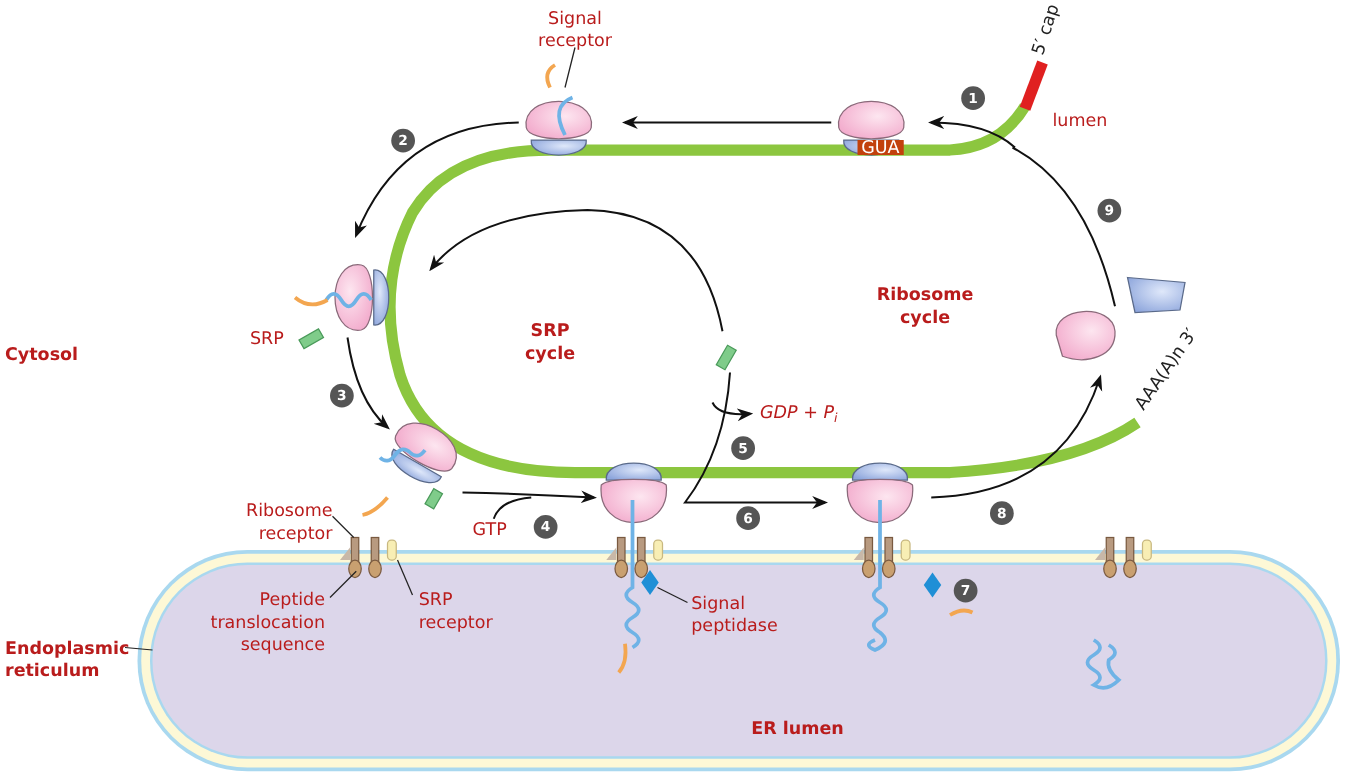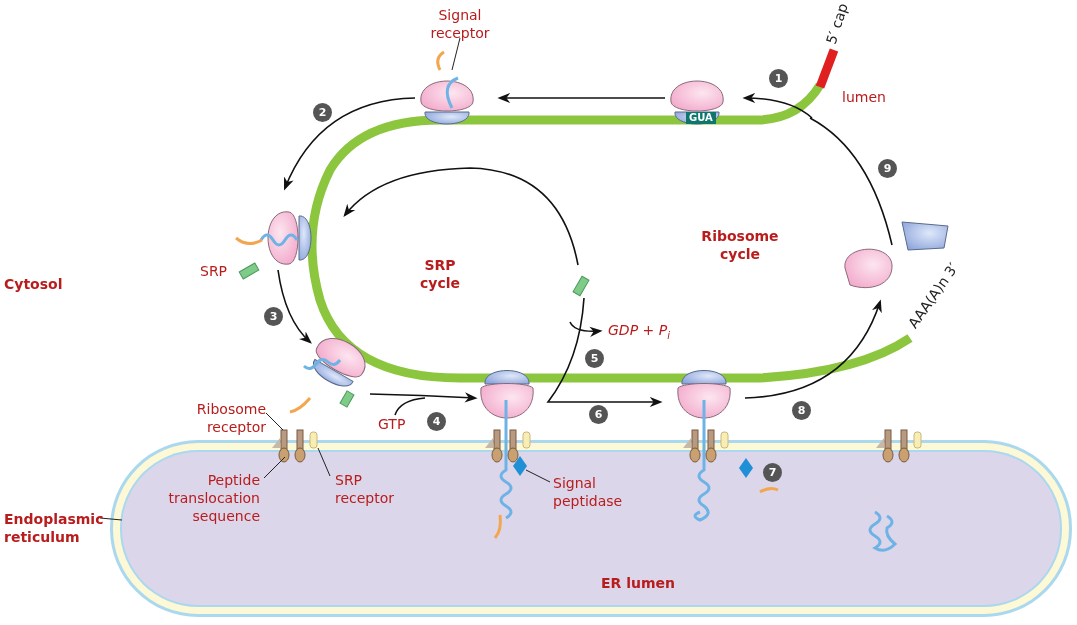--- a/index.html
+++ b/index.html
@@ -140,21 +140,21 @@
   <div class="lbl bold center" style="left:415px;top:257px;width:50px;">SRP</div>
   <div class="lbl bold center" style="left:415px;top:275px;width:50px;">cycle</div>
   <div class="lbl bold center" style="left:700px;top:228px;width:80px;">Ribosome</div>
   <div class="lbl bold center" style="left:700px;top:246px;width:80px;">cycle</div>
 
   <div class="lbl center" style="left:425px;top:7px;width:70px;">Signal</div>
   <div class="lbl center" style="left:425px;top:25px;width:70px;">receptor</div>
   <div class="lbl" style="left:842px;top:89px;">lumen</div>
   <div class="rot" style="left:838px;top:30px;transform:rotate(-72deg);">5′ cap</div>
   <div class="rot" style="left:918px;top:315px;transform:rotate(-55deg);">AAA(A)n 3′</div>
-  <div class="lbl" style="left:686px;top:112px;color:#fff;font-size:10px;font-weight:bold;background:#0f766e;padding:0 3px;line-height:12px;">GUA</div>
+  <div class="lbl" style="left:686px;top:112px;color:#fff;font-size:14px;font-weight:normal;background:#c2410c;padding:0 3px;line-height:12px;">GUA</div>
 
   <div class="lbl" style="left:200px;top:263px;">SRP</div>
   <div class="lbl right" style="left:170px;top:401px;width:96px;">Ribosome</div>
   <div class="lbl right" style="left:170px;top:419px;width:96px;">receptor</div>
   <div class="lbl right" style="left:150px;top:472px;width:110px;">Peptide</div>
   <div class="lbl right" style="left:150px;top:490px;width:110px;">translocation</div>
   <div class="lbl right" style="left:150px;top:508px;width:110px;">sequence</div>
   <div class="lbl" style="left:335px;top:472px;">SRP</div>
   <div class="lbl" style="left:335px;top:490px;">receptor</div>
   <div class="lbl" style="left:378px;top:416px;">GTP</div>

